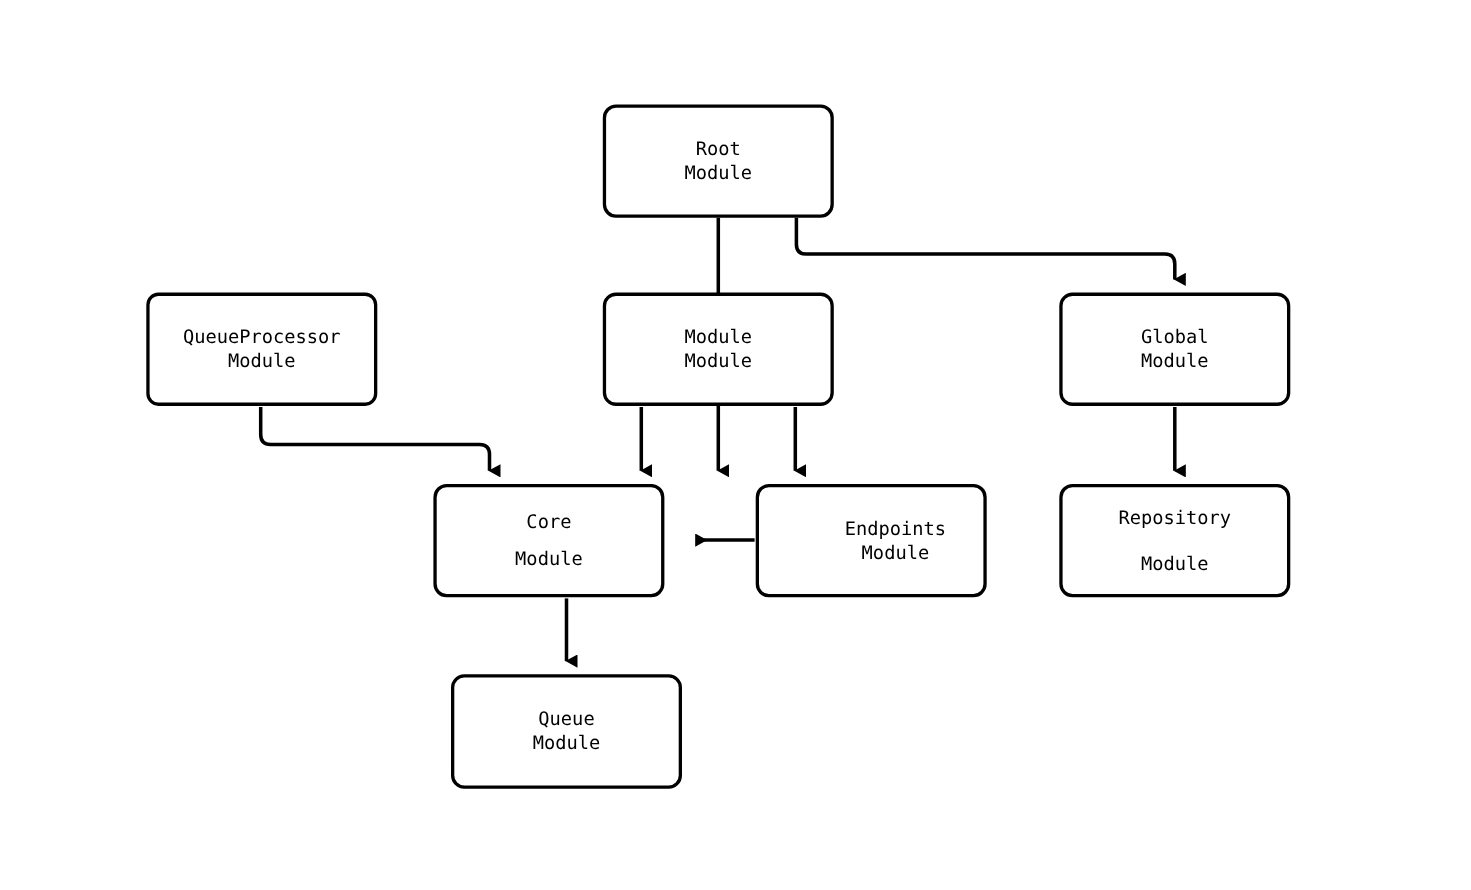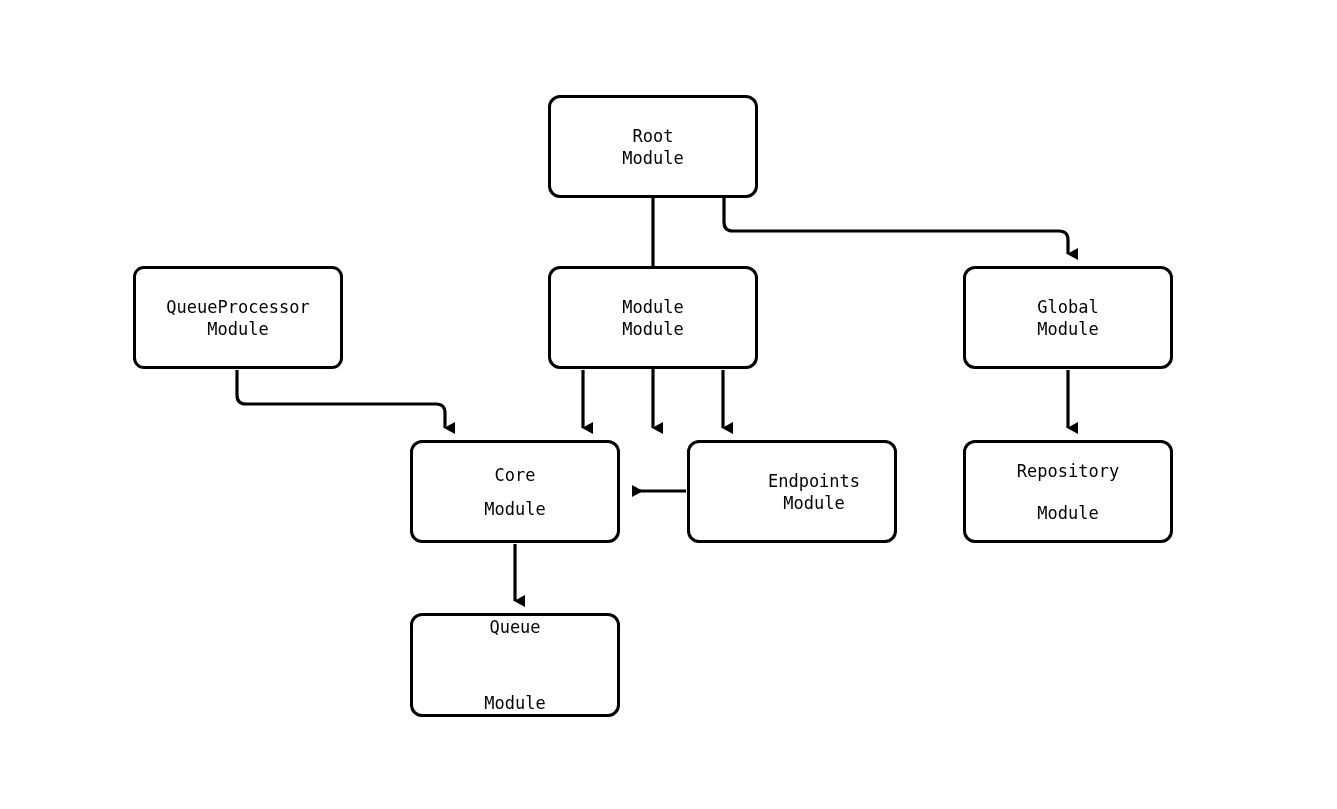--- a/index.html
+++ b/index.html
@@ -92,33 +92,33 @@
   <div class="node" style="left:548px; top:266px; width:210px; height:103px;">
     <div class="node-label">Module</div>
     <div class="node-label">Module</div>
   </div>
 
   <div class="node" style="left:963px; top:266px; width:210px; height:103px;">
     <div class="node-label">Global</div>
     <div class="node-label">Module</div>
   </div>
 
-  <div class="node" style="left:410px; top:440px; width:210px; height:103px;gap:12px;">
+  <div class="node" style="left:394px; top:440px; width:210px; height:103px;gap:12px;">
     <div class="node-label">Core</div>
     <div class="node-label">Module</div>
   </div>
 
   <div class="node" style="left:687px; top:440px; width:210px; height:103px;padding-left:44px;">
     <div class="node-label">Endpoints</div>
     <div class="node-label">Module</div>
   </div>
 
   <div class="node" style="left:963px; top:440px; width:210px; height:103px;gap:20px;">
     <div class="node-label">Repository</div>
     <div class="node-label">Module</div>
   </div>
 
-  <div class="node" style="left:410px; top:613px; width:210px; height:104px;justify-content:space-between;">
+  <div class="node" style="left:410px; top:613px; width:210px; height:104px;">
     <div class="node-label">Queue</div>
     <div class="node-label">Module</div>
   </div>
 
 </div>
 
 </body></html>

